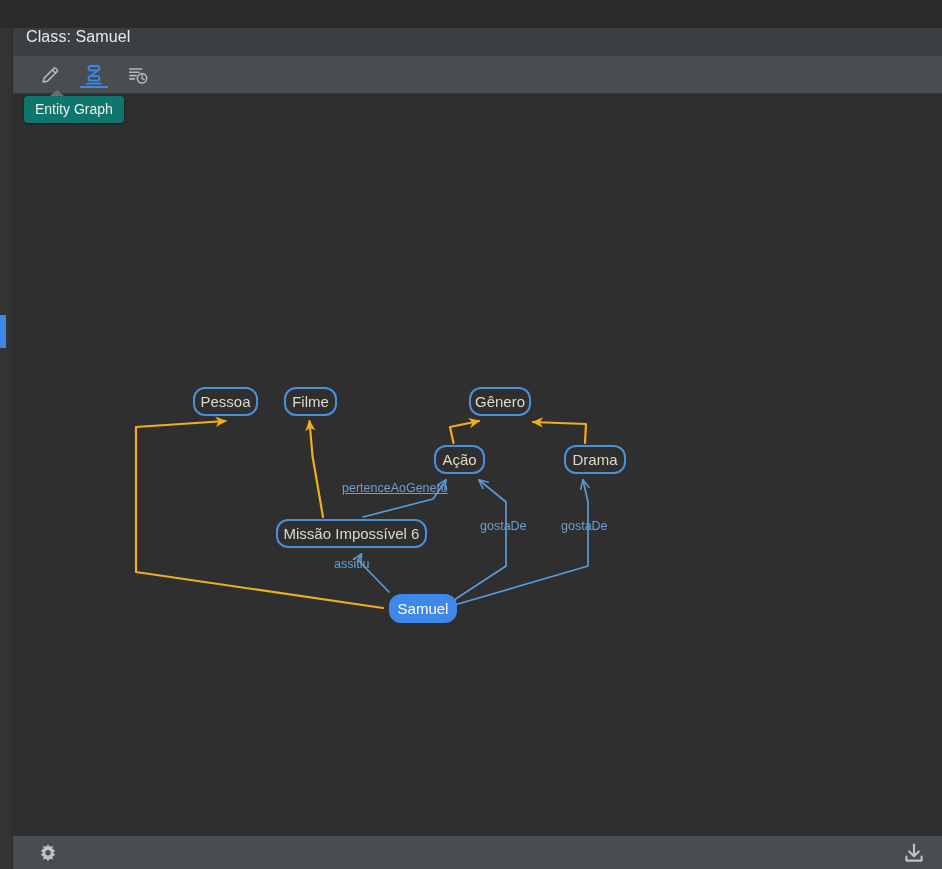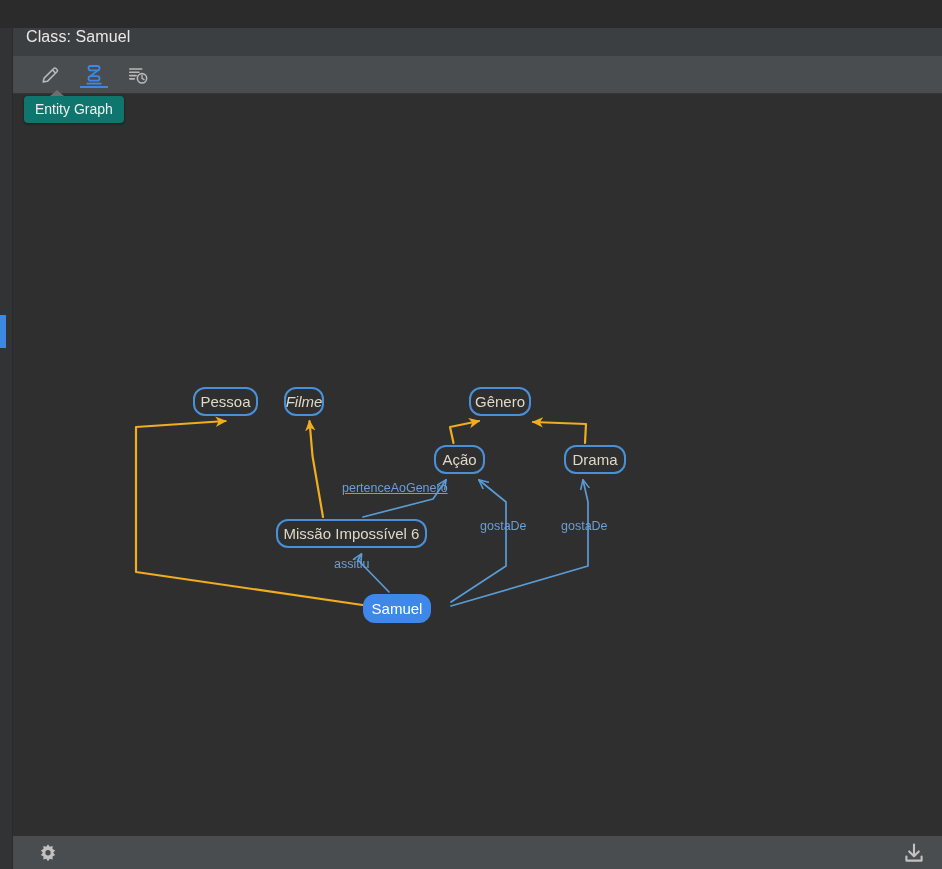--- a/index.html
+++ b/index.html
@@ -258,36 +258,36 @@
           <polyline points="350,423 420,405 433,386" fill="none" stroke="#5b9bd5" stroke-width="1.7" stroke-linejoin="round" stroke-linecap="round" marker-end="url(#arrow-blue)"></polyline>
           <polyline points="376,498 345,466 348.5,460" fill="none" stroke="#5b9bd5" stroke-width="1.7" stroke-linejoin="round" stroke-linecap="round" marker-end="url(#arrow-blue)"></polyline>
           <polyline points="438,508 493,472 493,408 466,386" fill="none" stroke="#5b9bd5" stroke-width="1.7" stroke-linejoin="round" stroke-linecap="round" marker-end="url(#arrow-blue)"></polyline>
           <polyline points="438,512 575,472 575,408 570,386" fill="none" stroke="#5b9bd5" stroke-width="1.7" stroke-linejoin="round" stroke-linecap="round" marker-end="url(#arrow-blue)"></polyline>
         </g>
     </svg>
     <div id="nodes-layer">
         <div class="graph-node" style="left: 180px; top: 293px; width: 65px; height: 29px;">
           <span>Pessoa</span>
         </div>
-        <div class="graph-node" style="left: 271px; top: 293px; width: 40px; height: 29px; font-style: italic;">
+        <div class="graph-node" style="left: 271px; top: 293px; width: 53px; height: 29px;">
           <span>Filme</span>
         </div>
         <div class="graph-node" style="left: 456px; top: 293px; width: 62px; height: 29px;">
           <span>Gênero</span>
         </div>
         <div class="graph-node" style="left: 421px; top: 351px; width: 51px; height: 29px; justify-content: center;">
           <span>Ação</span>
         </div>
         <div class="graph-node" style="left: 541px; top: 351px; width: 62px; height: 29px; margin-left: 10px;">
           <span>Drama</span>
         </div>
         <div class="graph-node" style="left: 263px; top: 425px; width: 151px; height: 29px;">
           <span>Missão Impossível 6</span>
         </div>
-        <div class="graph-node selected" style="left: 350px; top: 500px; width: 68px; height: 29px;">
+        <div class="graph-node selected" style="left: 376px; top: 500px; width: 68px; height: 29px;">
           <span>Samuel</span>
         </div>
       </div>
     <div id="labels-layer">
         <div class="edge-label" style="left: 329px; top: 387px; text-decoration: underline;">pertenceAoGenero</div>
         <div class="edge-label" style="left: 467px; top: 425px;">gostaDe</div>
         <div class="edge-label" style="left: 548px; top: 425px;">gostaDe</div>
         <div class="edge-label" style="left: 321px; top: 463px;">assitiu</div>
       </div>
 

